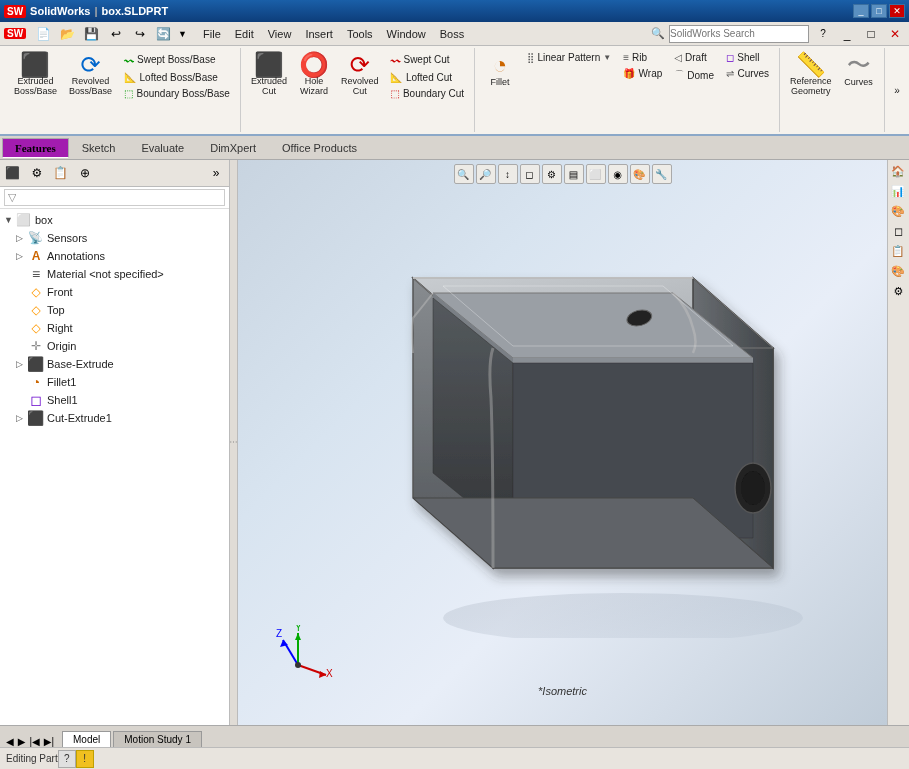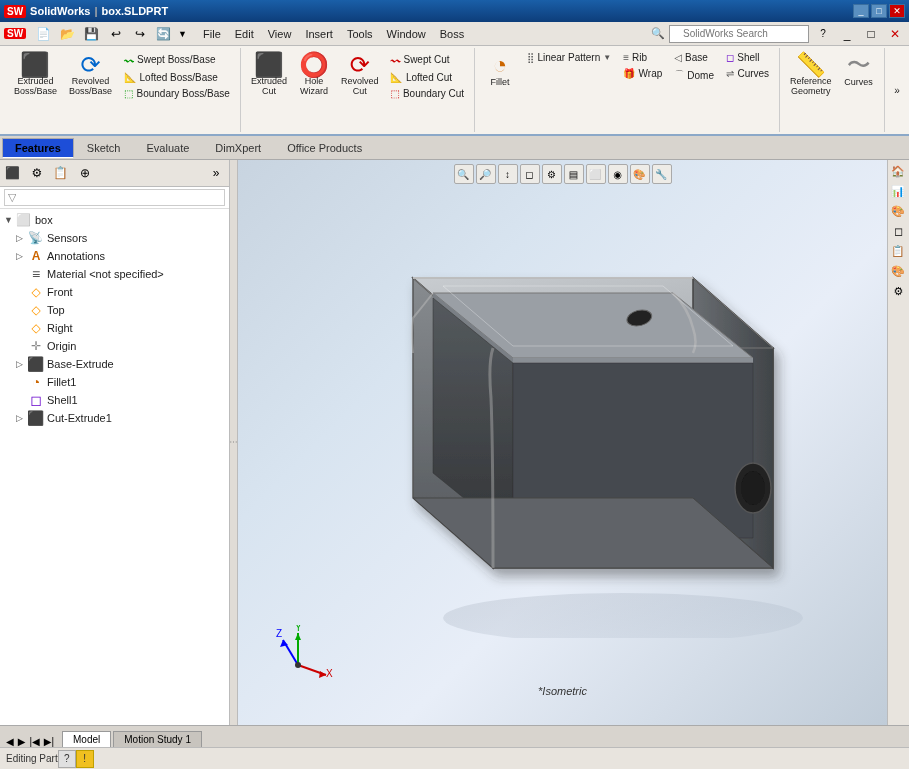--- a/index.html
+++ b/index.html
@@ -78,25 +78,26 @@
     .tab {
       padding: 3px 12px;
       font-size: 11px;
       cursor: pointer;
       border: 1px solid transparent;
       border-bottom: none;
       background: #d8d4ce;
       color: #333;
     }
     .tab.active {
-      background: #1d4ed8;
+      background: #a21caf;
       border-color: #aaa;
       border-bottom: 1px solid white;
       color: #000;
       font-weight: bold;
+      font-family: Liberation Serif, serif;
     }
 
     
     #main-content {
       display: flex;
       height: calc(769px - 22px - 24px - 90px - 24px - 24px);
       
     }
 
     
@@ -286,21 +287,21 @@
   </div>
   <span class="menu-item">File</span>
   <span class="menu-item">Edit</span>
   <span class="menu-item">View</span>
   <span class="menu-item">Insert</span>
   <span class="menu-item">Tools</span>
   <span class="menu-item">Window</span>
   <span class="menu-item">Boss</span>
   <div id="search-box">
     <span style="font-size:11px;">🔍</span>
-    <input id="search-input" type="text" placeholder="SolidWorks Search" style="width: 140px; height: 18px; border: 1px solid rgb(153, 153, 153); padding: 0px 13px; font-size: 10px;">
+    <input id="search-input" type="text" placeholder="SolidWorks Search" style="width: 140px; height: 18px; border: 1px solid rgb(153, 153, 153); padding: 0px 0; font-size: 10px;">
     <div class="qa-btn" style="font-size:10px;">?</div>
     <div class="qa-btn">_</div>
     <div class="qa-btn">□</div>
     <div class="qa-btn" style="color:#c00;">✕</div>
   </div>
 </div>
 
 <div id="ribbon">
 
   <div class="ribbon-group">
@@ -384,21 +385,21 @@
           <span>Rib</span>
         </div>
         <div class="ribbon-btn ribbon-btn-small">
           <span style="color:#555;">🎁</span>
           <span>Wrap</span>
         </div>
       </div>
       <div class="ribbon-col">
         <div class="ribbon-btn ribbon-btn-small">
           <span style="color:#555;">◁</span>
-          <span>Base</span>
+          <span>Draft</span>
         </div>
         <div class="ribbon-btn ribbon-btn-small">
           <span style="color:#555;">⌒</span>
           <span>Dome</span>
         </div>
       </div>
       <div class="ribbon-col">
         <div class="ribbon-btn ribbon-btn-small">
           <span style="color:#6600cc;">◻</span>
           <span>Shell</span>

